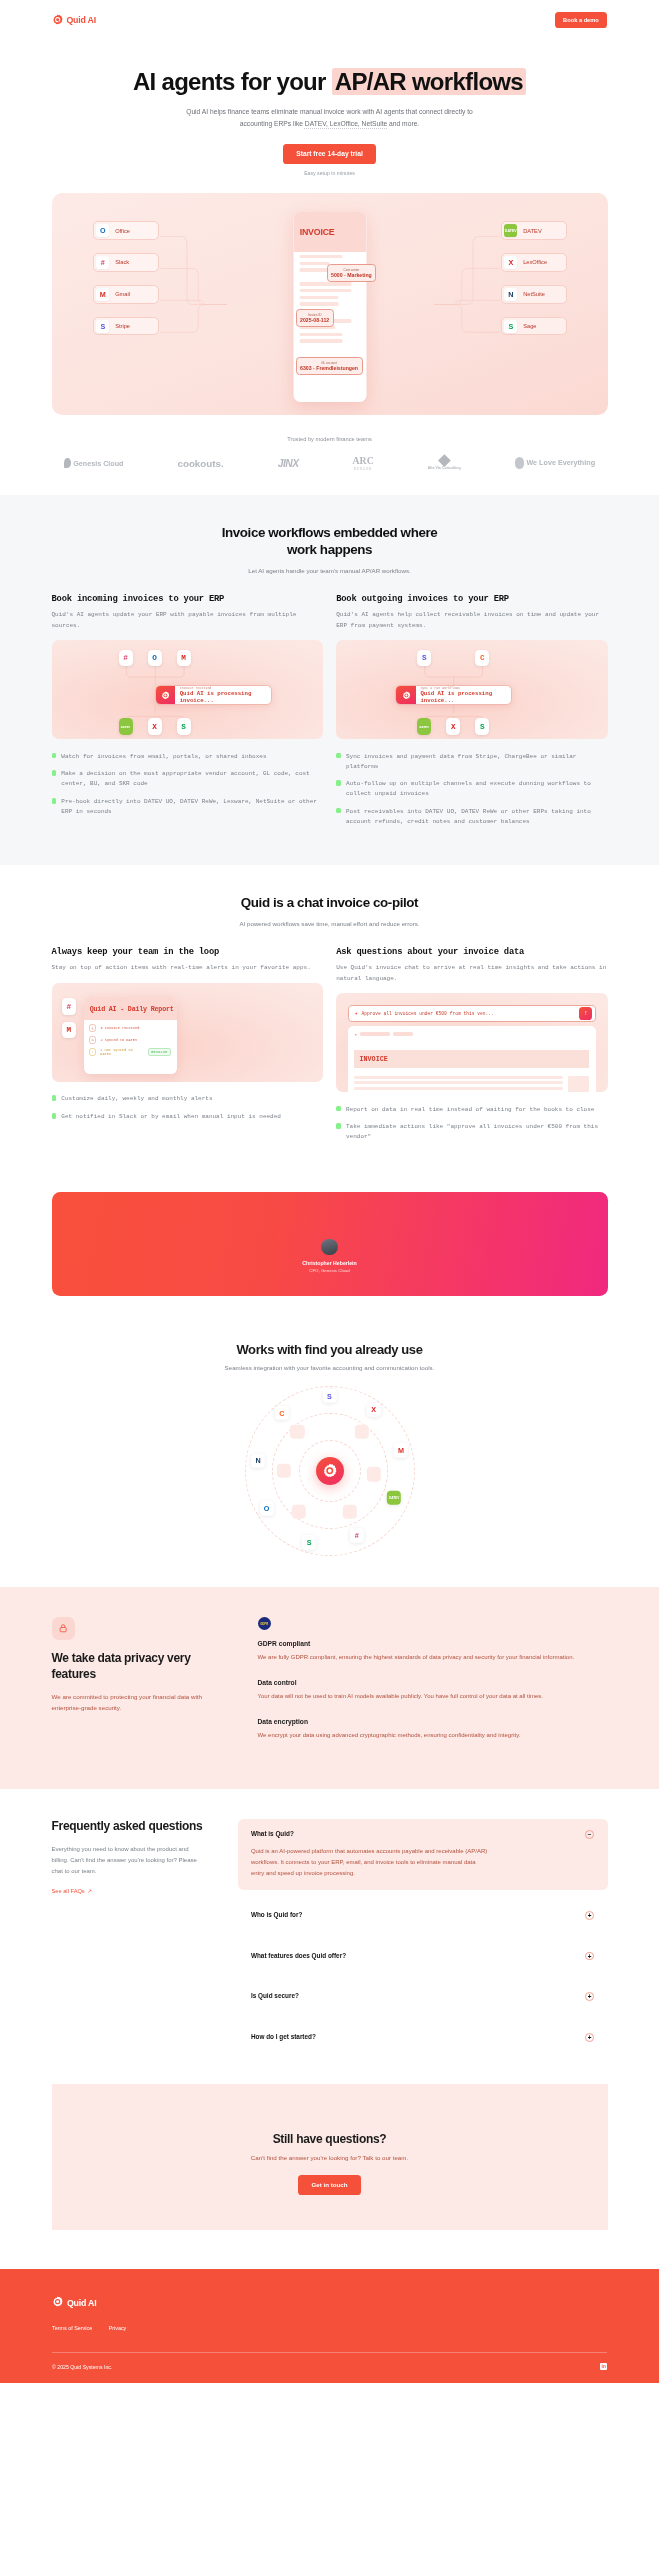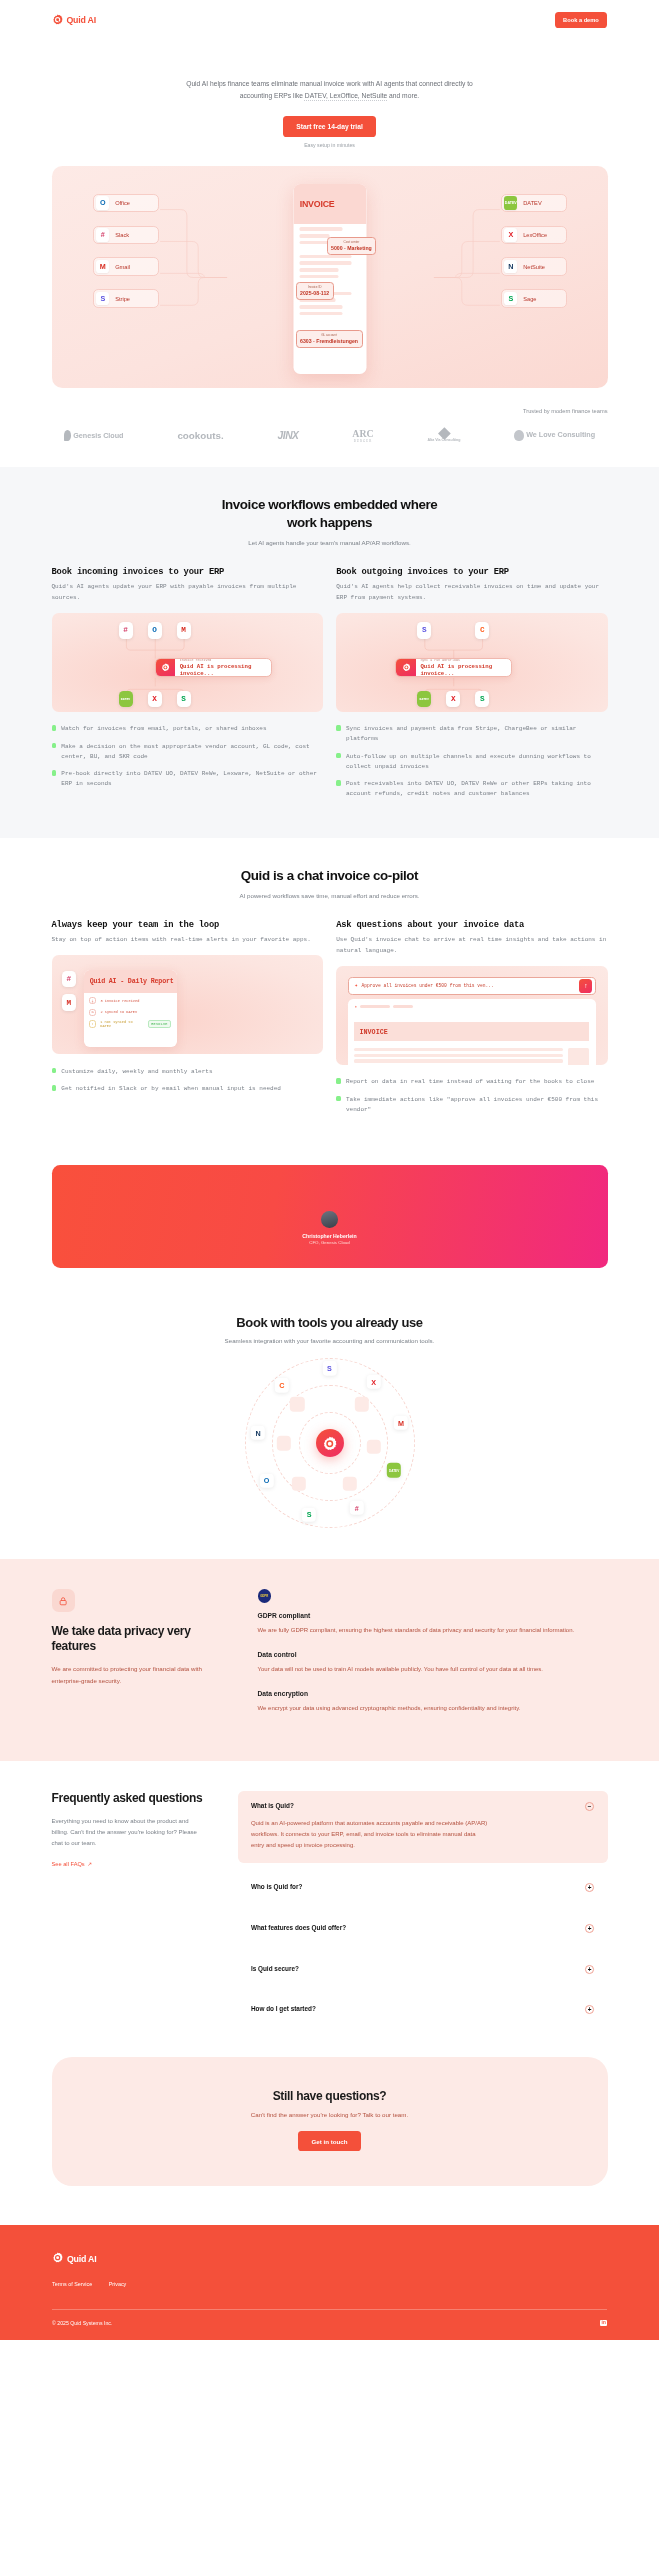--- a/index.html
+++ b/index.html
@@ -75,21 +75,21 @@
   .invoice-head span { font-size: 8.8px; font-weight: 700; color: #d6392a; letter-spacing: -0.2px; }
   .skel { background: #fce3de; border-radius: 1.5px; height: 3.6px; margin: 3.1px 0 0 6.7px; }
   .tag {
     position: absolute; background: #fdeeeb; border: 0.5px solid #e89a8c;
     border-radius: 3.6px; padding: 2.6px 3.6px 3.1px; white-space: nowrap;
   }
   .tag .k { font-size: 3.1px; color: #a9614f; display: block; }
   .tag .v { font-size: 5.2px; color: #c03524; font-weight: 700; display: block; margin-top: 0.5px; }
 
   
-  .logos-sec { padding: 20.6px 0 24px; text-align: right; }
+  .logos-sec { padding: 20.6px 0 24px; text-align: center; }
   .logos-title { font-size: 5.7px; color: #8b9097; margin-bottom: 13.4px; }
   .logos-row { display: flex; align-items: center; justify-content: space-between; padding: 0 12.4px; }
   .logo-item { color: #b4b8bd; font-weight: 700; display: flex; align-items: center; gap: 2.6px; }
 
   
   .sec-grey { background: #f6f7f9; }
   .sec-head { text-align: center; padding: 29px 0 0; }
   .sec-head h2 {
     font-size: 13.4px; line-height: 1.3; font-weight: 700;
     letter-spacing: -0.4px; color: #111; max-width: 227px; margin: 0 auto;
@@ -239,21 +239,21 @@
   .faq-q span { font-size: 6.4px; font-weight: 600; color: #111; }
   .faq-toggle {
     flex: 0 0 8.8px; width: 8.8px; height: 8.8px; border-radius: 50%;
     border: 0.5px solid #f0a294; color: #f4503a; font-size: 6.2px; line-height: 7.2px;
     text-align: center; cursor: pointer; background: transparent;
   }
   .faq-a { margin-top: 7.2px; font-size: 6px; line-height: 1.85; color: #b3513f; max-width: 237px; }
 
   
   .cta-sec { padding: 15.5px 0 39px; }
-  .cta-box { background: #fdeae6; border-radius: 20px; padding: 32px 0 35px; text-align: center; }
+  .cta-box { background: #fdeae6; border-radius: 0; padding: 48px 0 35px; text-align: center; }
   .cta-box h2 { font-size: 12px; font-weight: 700; letter-spacing: -0.3px; }
   .cta-box p { margin-top: 8.2px; font-size: 6.2px; color: #b3513f; }
   .cta-box .btn { margin-top: 13.4px; font-size: 6.2px; padding: 6.7px 13.4px; }
 
   
   .site-footer { background: #f4503a; color: #fff; padding: 27px 52px 13.4px; }
   .footer-brand { display: flex; align-items: center; gap: 3.6px; }
   .footer-brand .brand-name { color: #fff; font-size: 8.8px; }
   .footer-links { margin-top: 15.5px; display: flex; gap: 16.5px; }
   .footer-links a { color: #fff; font-size: 5.4px; text-decoration: none; cursor: pointer; }
@@ -274,20 +274,23 @@
           <circle cx="12" cy="12" r="3.1" fill="#f4503a"></circle>
           <rect x="13" y="13" width="4.3" height="2" rx="1" transform="rotate(40 13 13)" fill="#f4503a"></rect>
         </svg>
     </span>
     <span class="brand-name">Quid AI</span>
   </div>
   <button class="btn btn-primary">Book a demo</button>
 </header>
 
 <section class="hero">
+  <h1>
+    <span>AI agents for your </span><span class="hl">AP/AR workflows</span>
+  </h1>
   <p>
     <span>Quid AI helps finance teams eliminate manual invoice work with AI agents that connect directly to accounting ERPs like </span><u>DATEV, LexOffice, NetSuite</u><span> and more.</span>
   </p>
   <div class="hero-cta">
     <button class="btn btn-primary btn-hero">Start free 14-day trial</button>
   </div>
   <div class="hero-note">Easy setup in minutes</div>
 
   <div class="hero-visual">
 
@@ -386,21 +389,21 @@
     <div class="logo-item" style="flex-direction:column;gap:0.5px;font-family:'Liberation Serif',serif;font-size:9.8px">
       <span>ARC</span>
       <span style="font-size:3.1px;letter-spacing:1px;font-weight:400">BURGER</span>
     </div>
     <div class="logo-item" style="flex-direction:column;gap:1px">
       <span style="width:8.8px;height:8.8px;background:#b4b8bd;transform:rotate(45deg)"></span>
       <span style="font-size:3.6px">Alta Via Consulting</span>
     </div>
     <div class="logo-item" style="font-size:7.2px;line-height:1.1">
       <span style="width:9.3px;height:11.3px;background:#c3c6cb;border-radius:50% 50% 45% 45%;display:inline-block"></span>
-      <span>We Love Consulting</span>
+      <span>We Love Everything</span>
     </div>
   </div>
 </section>
 
 <section class="sec-grey">
   <div class="wrap">
     <div class="sec-head">
       <h2>Invoice workflows embedded where work happens</h2>
       <p>Let AI agents handle your team's manual AP/AR workflows.</p>
     </div>
@@ -597,21 +600,21 @@
 
 <section class="quote-sec wrap">
   <div class="quote">
     <div class="q-avatar"></div>
     <div class="q-name">Christopher Heberlein</div>
     <div class="q-role">CFO, Genesis Cloud</div>
   </div>
 </section>
 
 <section class="tools-sec wrap">
-  <h2>Book with tools you already use</h2>
+  <h2>Works with find you already use</h2>
   <p>Seamless integration with your favorite accounting and communication tools.</p>
   <div class="orbit">
     <div class="ring" style="inset:0"></div>
     <div class="ring" style="inset:27px"></div>
     <div class="ring" style="inset:54px"></div>
     <div class="orbit-core">
       <svg viewBox="0 0 24 24" width="15.5" height="15.5">
           <path d="M12 1.2 14 2.4 16.3 2 17.6 3.9 19.9 4.4 20.2 6.8 22 8.3 21.4 10.6 22.3 12.8 20.8 14.6 21 17 18.8 17.9 17.8 20.1 15.4 20.1 13.7 21.8 11.5 21 9.3 21.6 7.9 19.7 5.6 19.3 5.1 17 3.3 15.6 3.8 13.3 3 11.1 4.5 9.3 4.4 6.9 6.6 6.1 7.7 3.9 10 4 Z" fill="#fff"></path>
           <circle cx="12" cy="12" r="5.4" fill="#f4503a"></circle>
           <circle cx="12" cy="12" r="3" fill="#fff"></circle>

